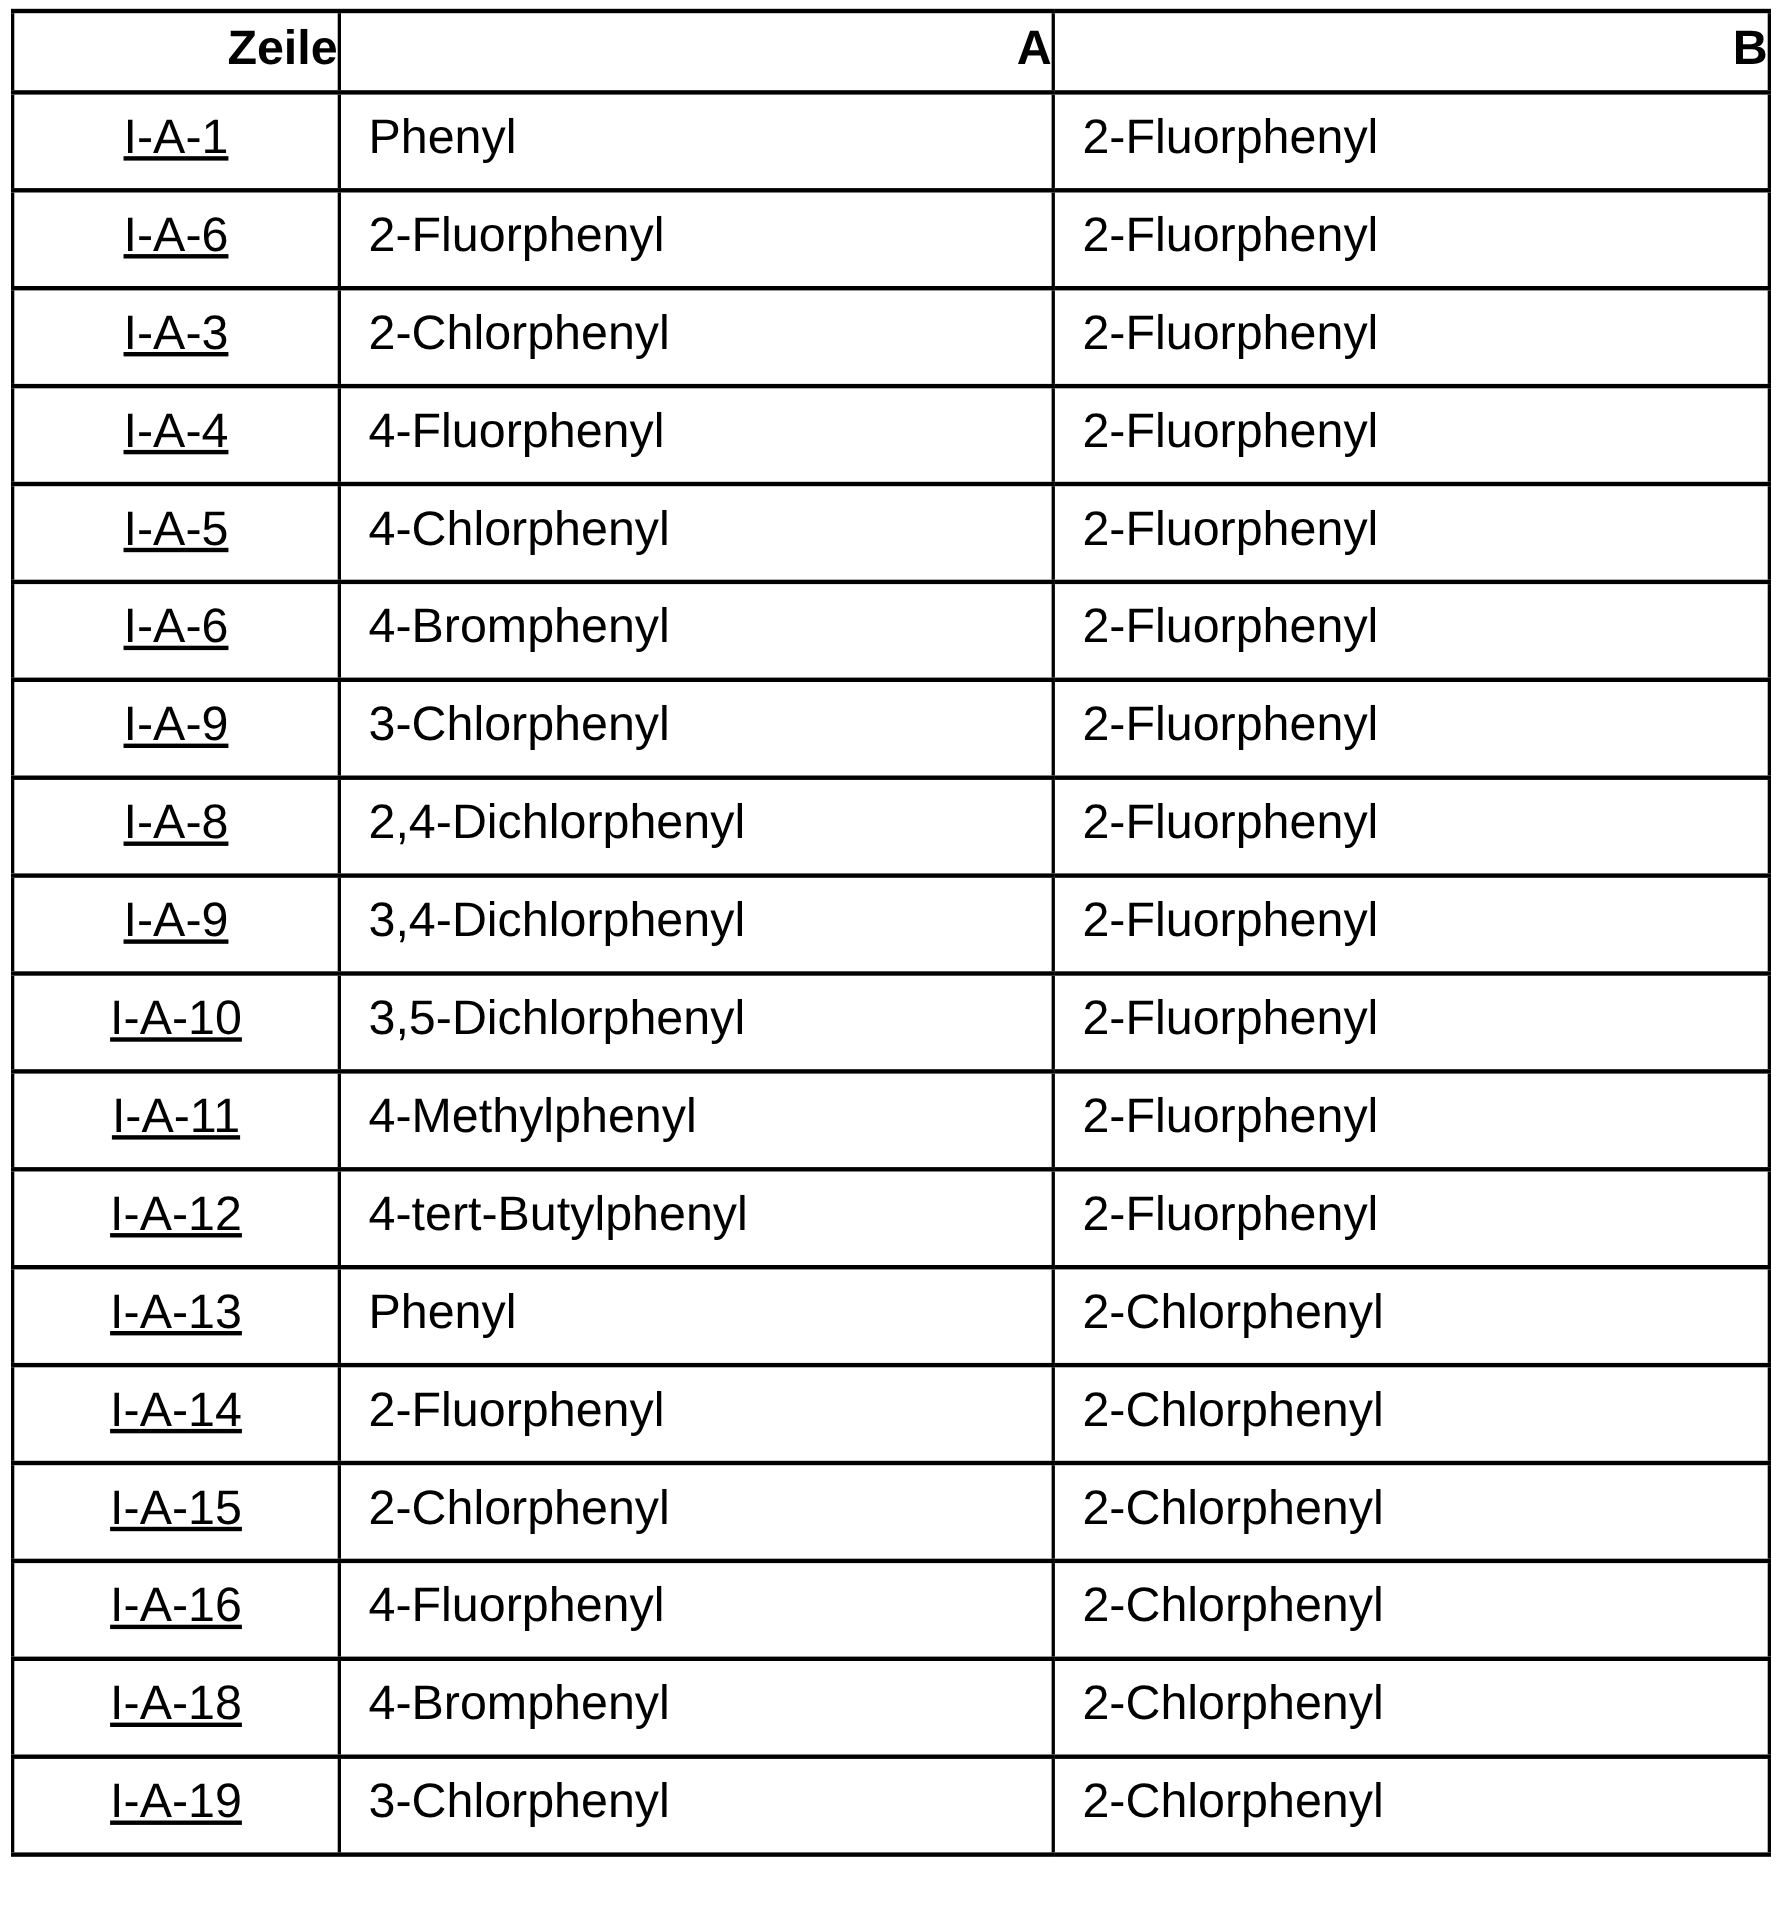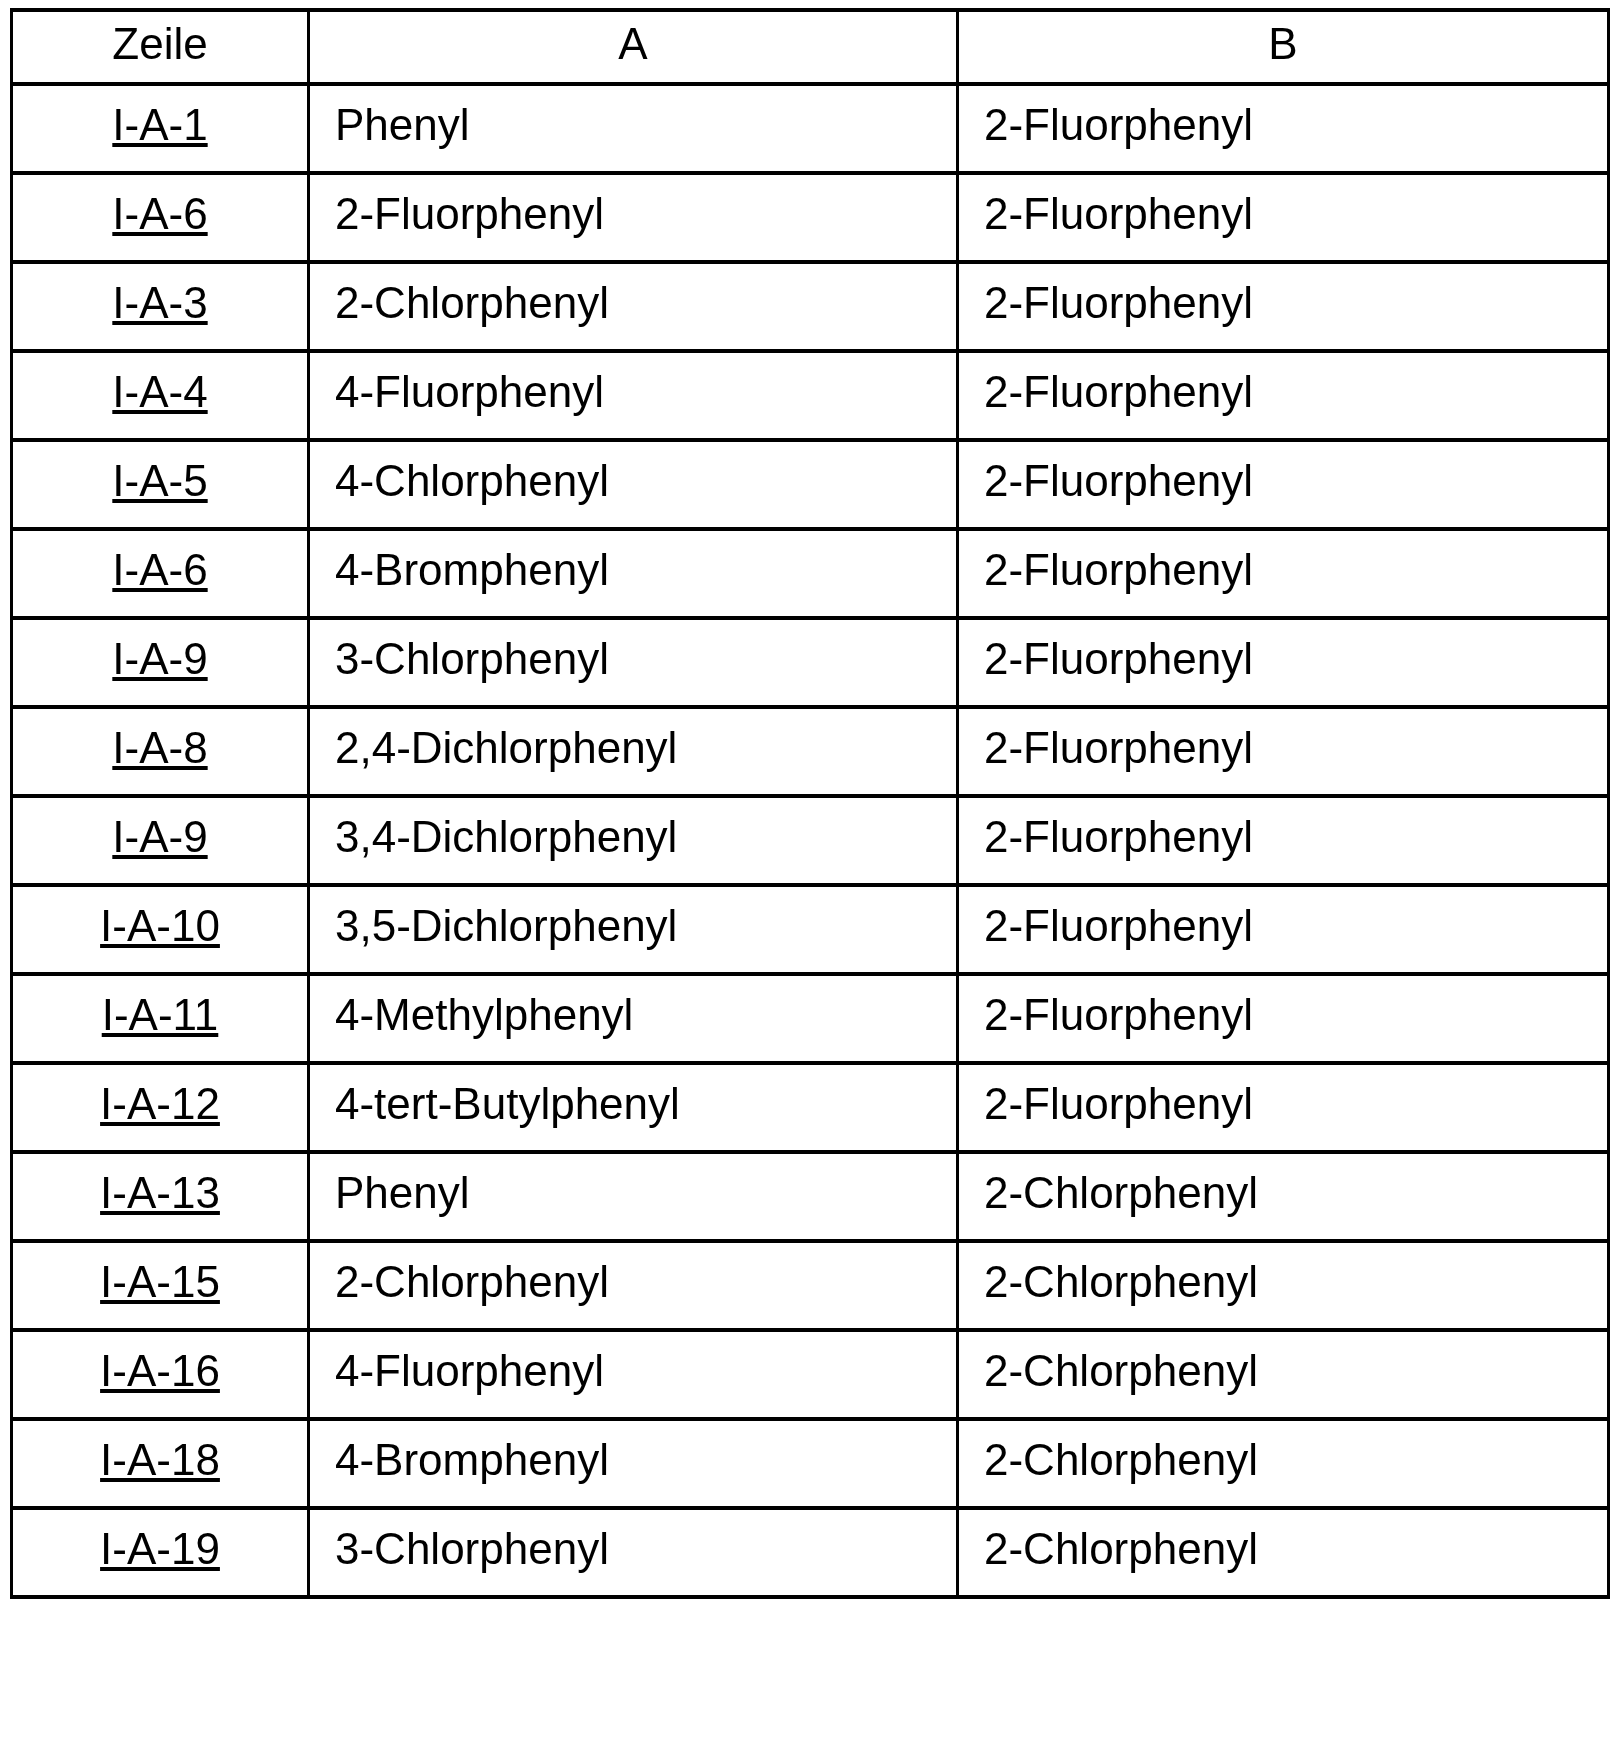--- a/index.html
+++ b/index.html
@@ -34,22 +34,22 @@
     border-right: 3px solid #000000;
     border-top: 4px solid #000000;
     border-bottom: 4px solid #000000;
     background: #ffffff;
     vertical-align: middle;
     overflow: hidden;
     white-space: nowrap;
   }
   table.compound-table th {
     height: 64px;
-    font-weight: normal;
-    text-align: center;
+    font-weight: bold;
+    text-align: right;
     padding: 0 0 6px 0;
   }
   table.compound-table td {
     height: 77px;
     padding: 0 0 8px 0;
   }
   table.compound-table td.cell-zeile {
     text-align: center;
     text-decoration: underline;
   }
@@ -135,20 +135,25 @@
       <td class="cell-zeile">I-A-12</td>
       <td class="cell-a">4-tert-Butylphenyl</td>
       <td class="cell-b">2-Fluorphenyl</td>
     </tr>
     <tr>
       <td class="cell-zeile">I-A-13</td>
       <td class="cell-a">Phenyl</td>
       <td class="cell-b">2-Chlorphenyl</td>
     </tr>
     <tr>
+      <td class="cell-zeile">I-A-14</td>
+      <td class="cell-a">2-Fluorphenyl</td>
+      <td class="cell-b">2-Chlorphenyl</td>
+    </tr>
+    <tr>
       <td class="cell-zeile">I-A-15</td>
       <td class="cell-a">2-Chlorphenyl</td>
       <td class="cell-b">2-Chlorphenyl</td>
     </tr>
     <tr>
       <td class="cell-zeile">I-A-16</td>
       <td class="cell-a">4-Fluorphenyl</td>
       <td class="cell-b">2-Chlorphenyl</td>
     </tr>
     <tr>

